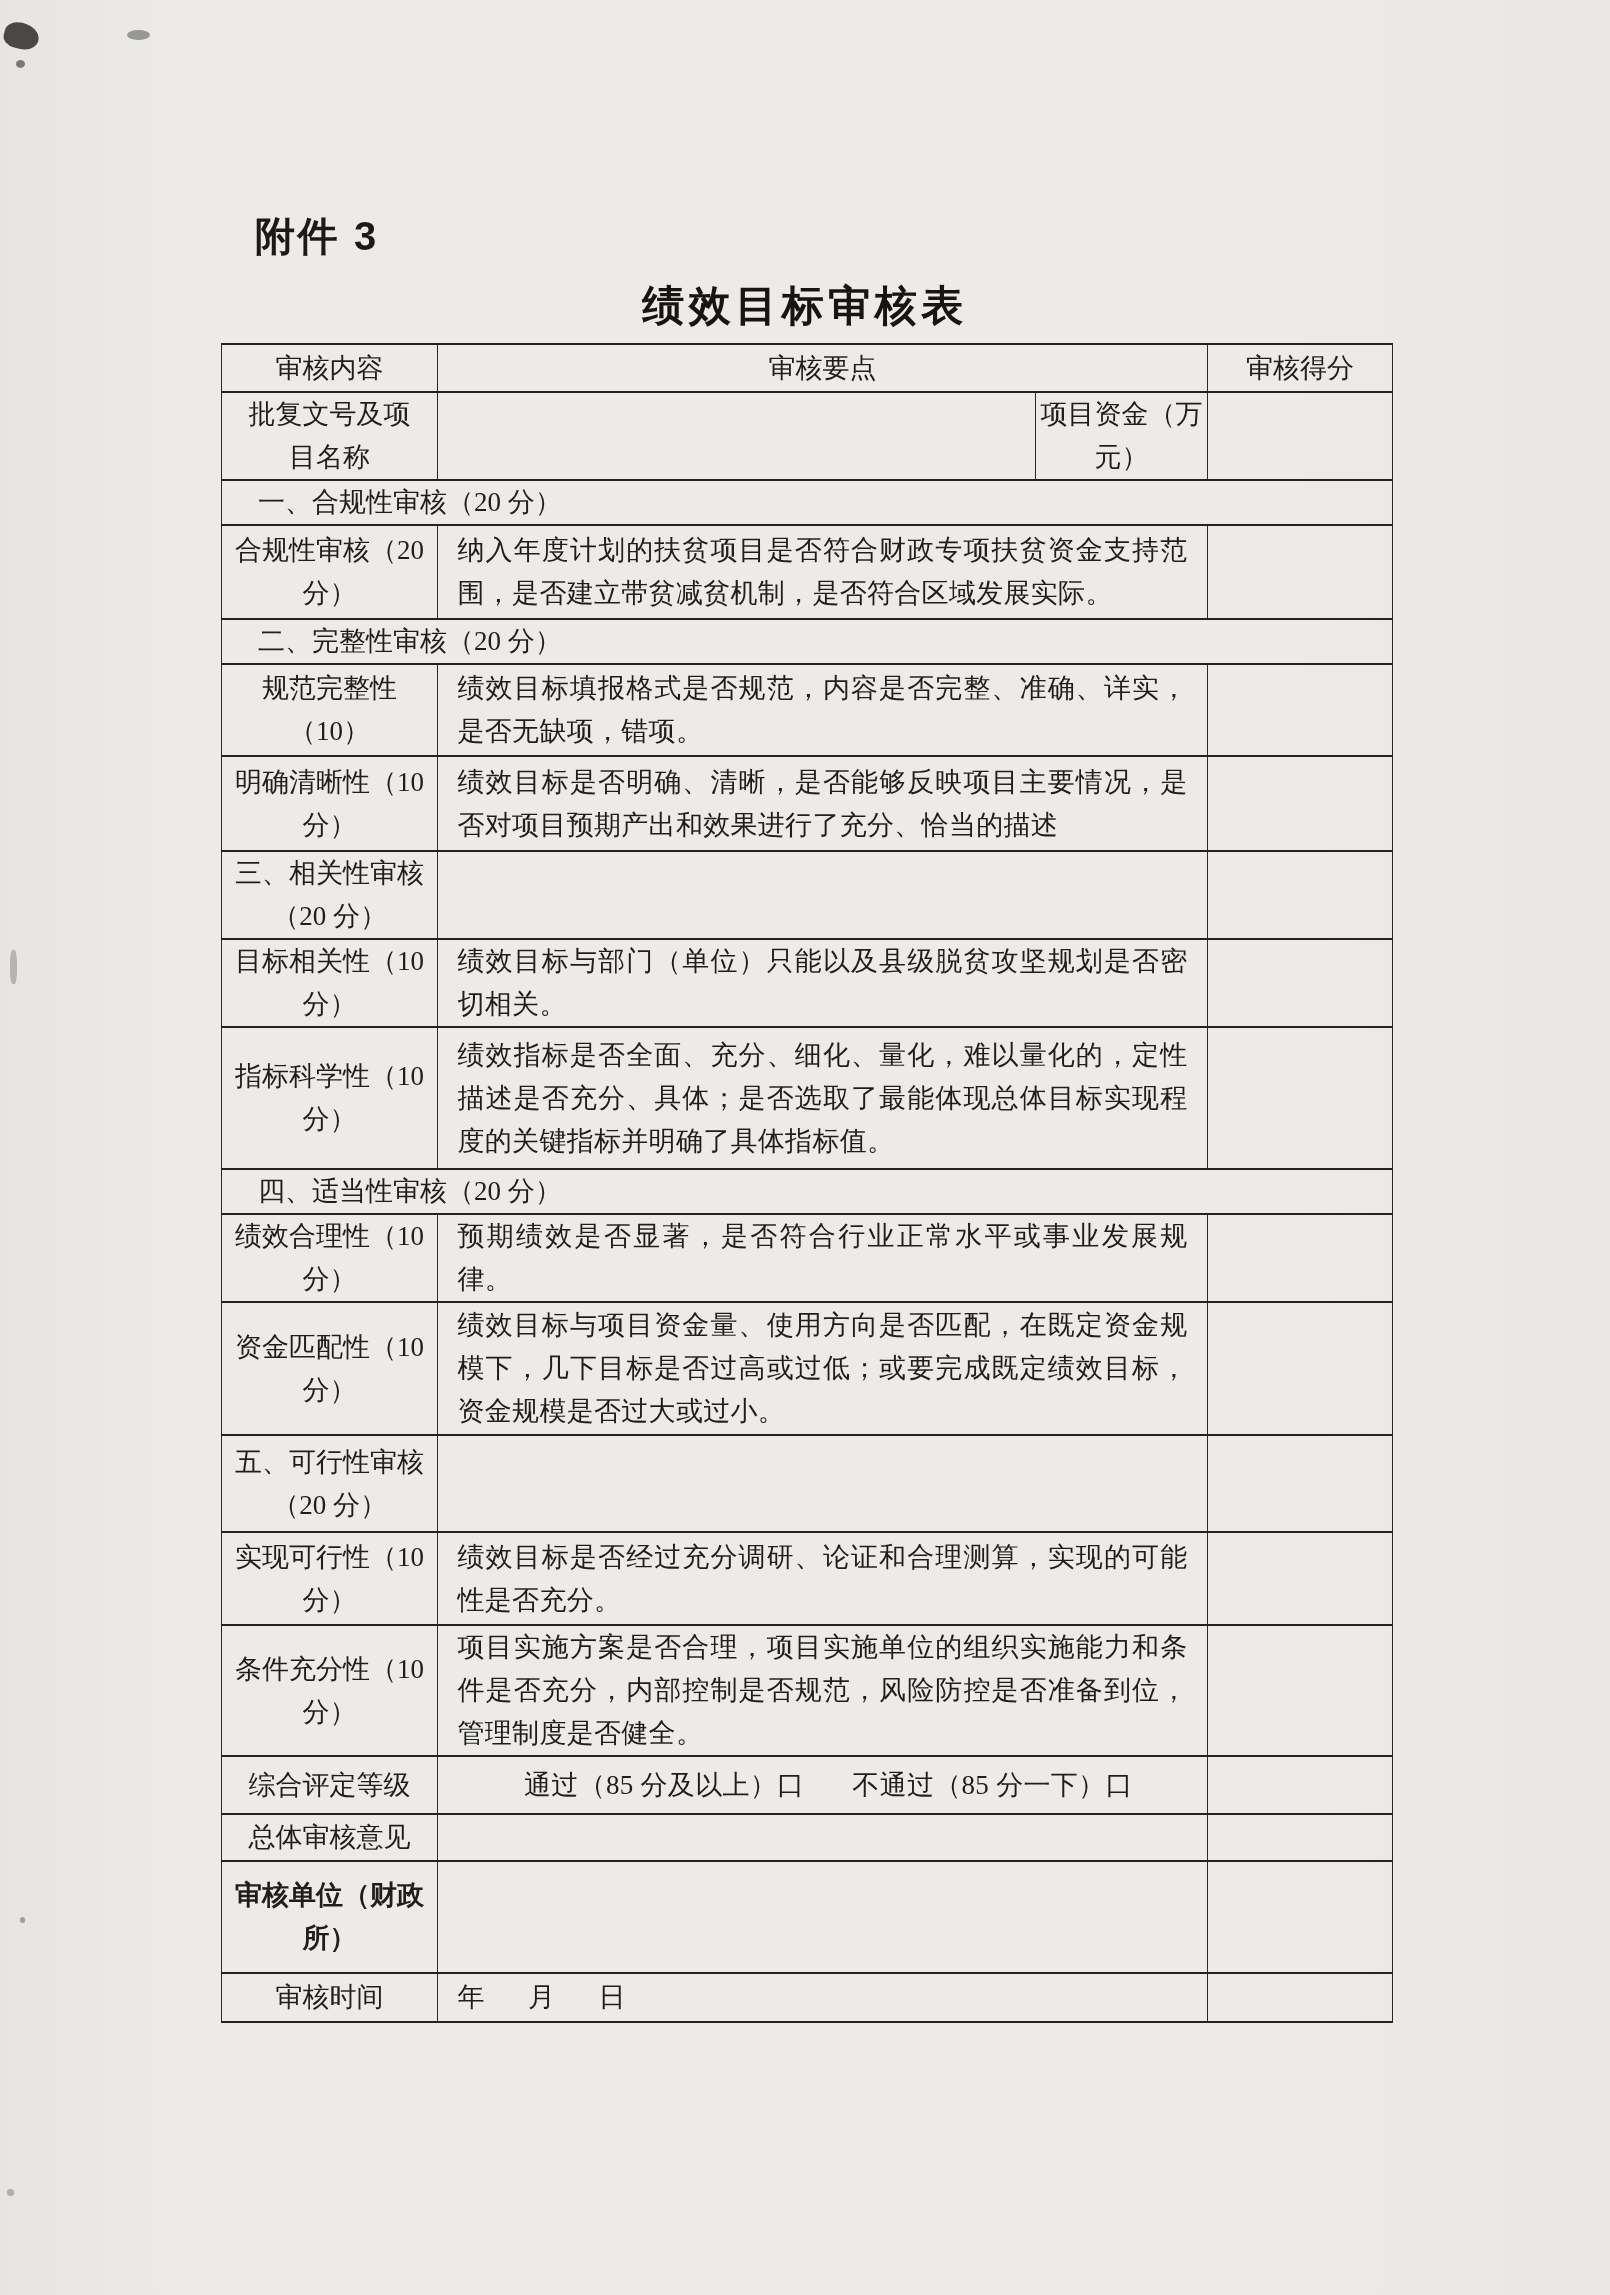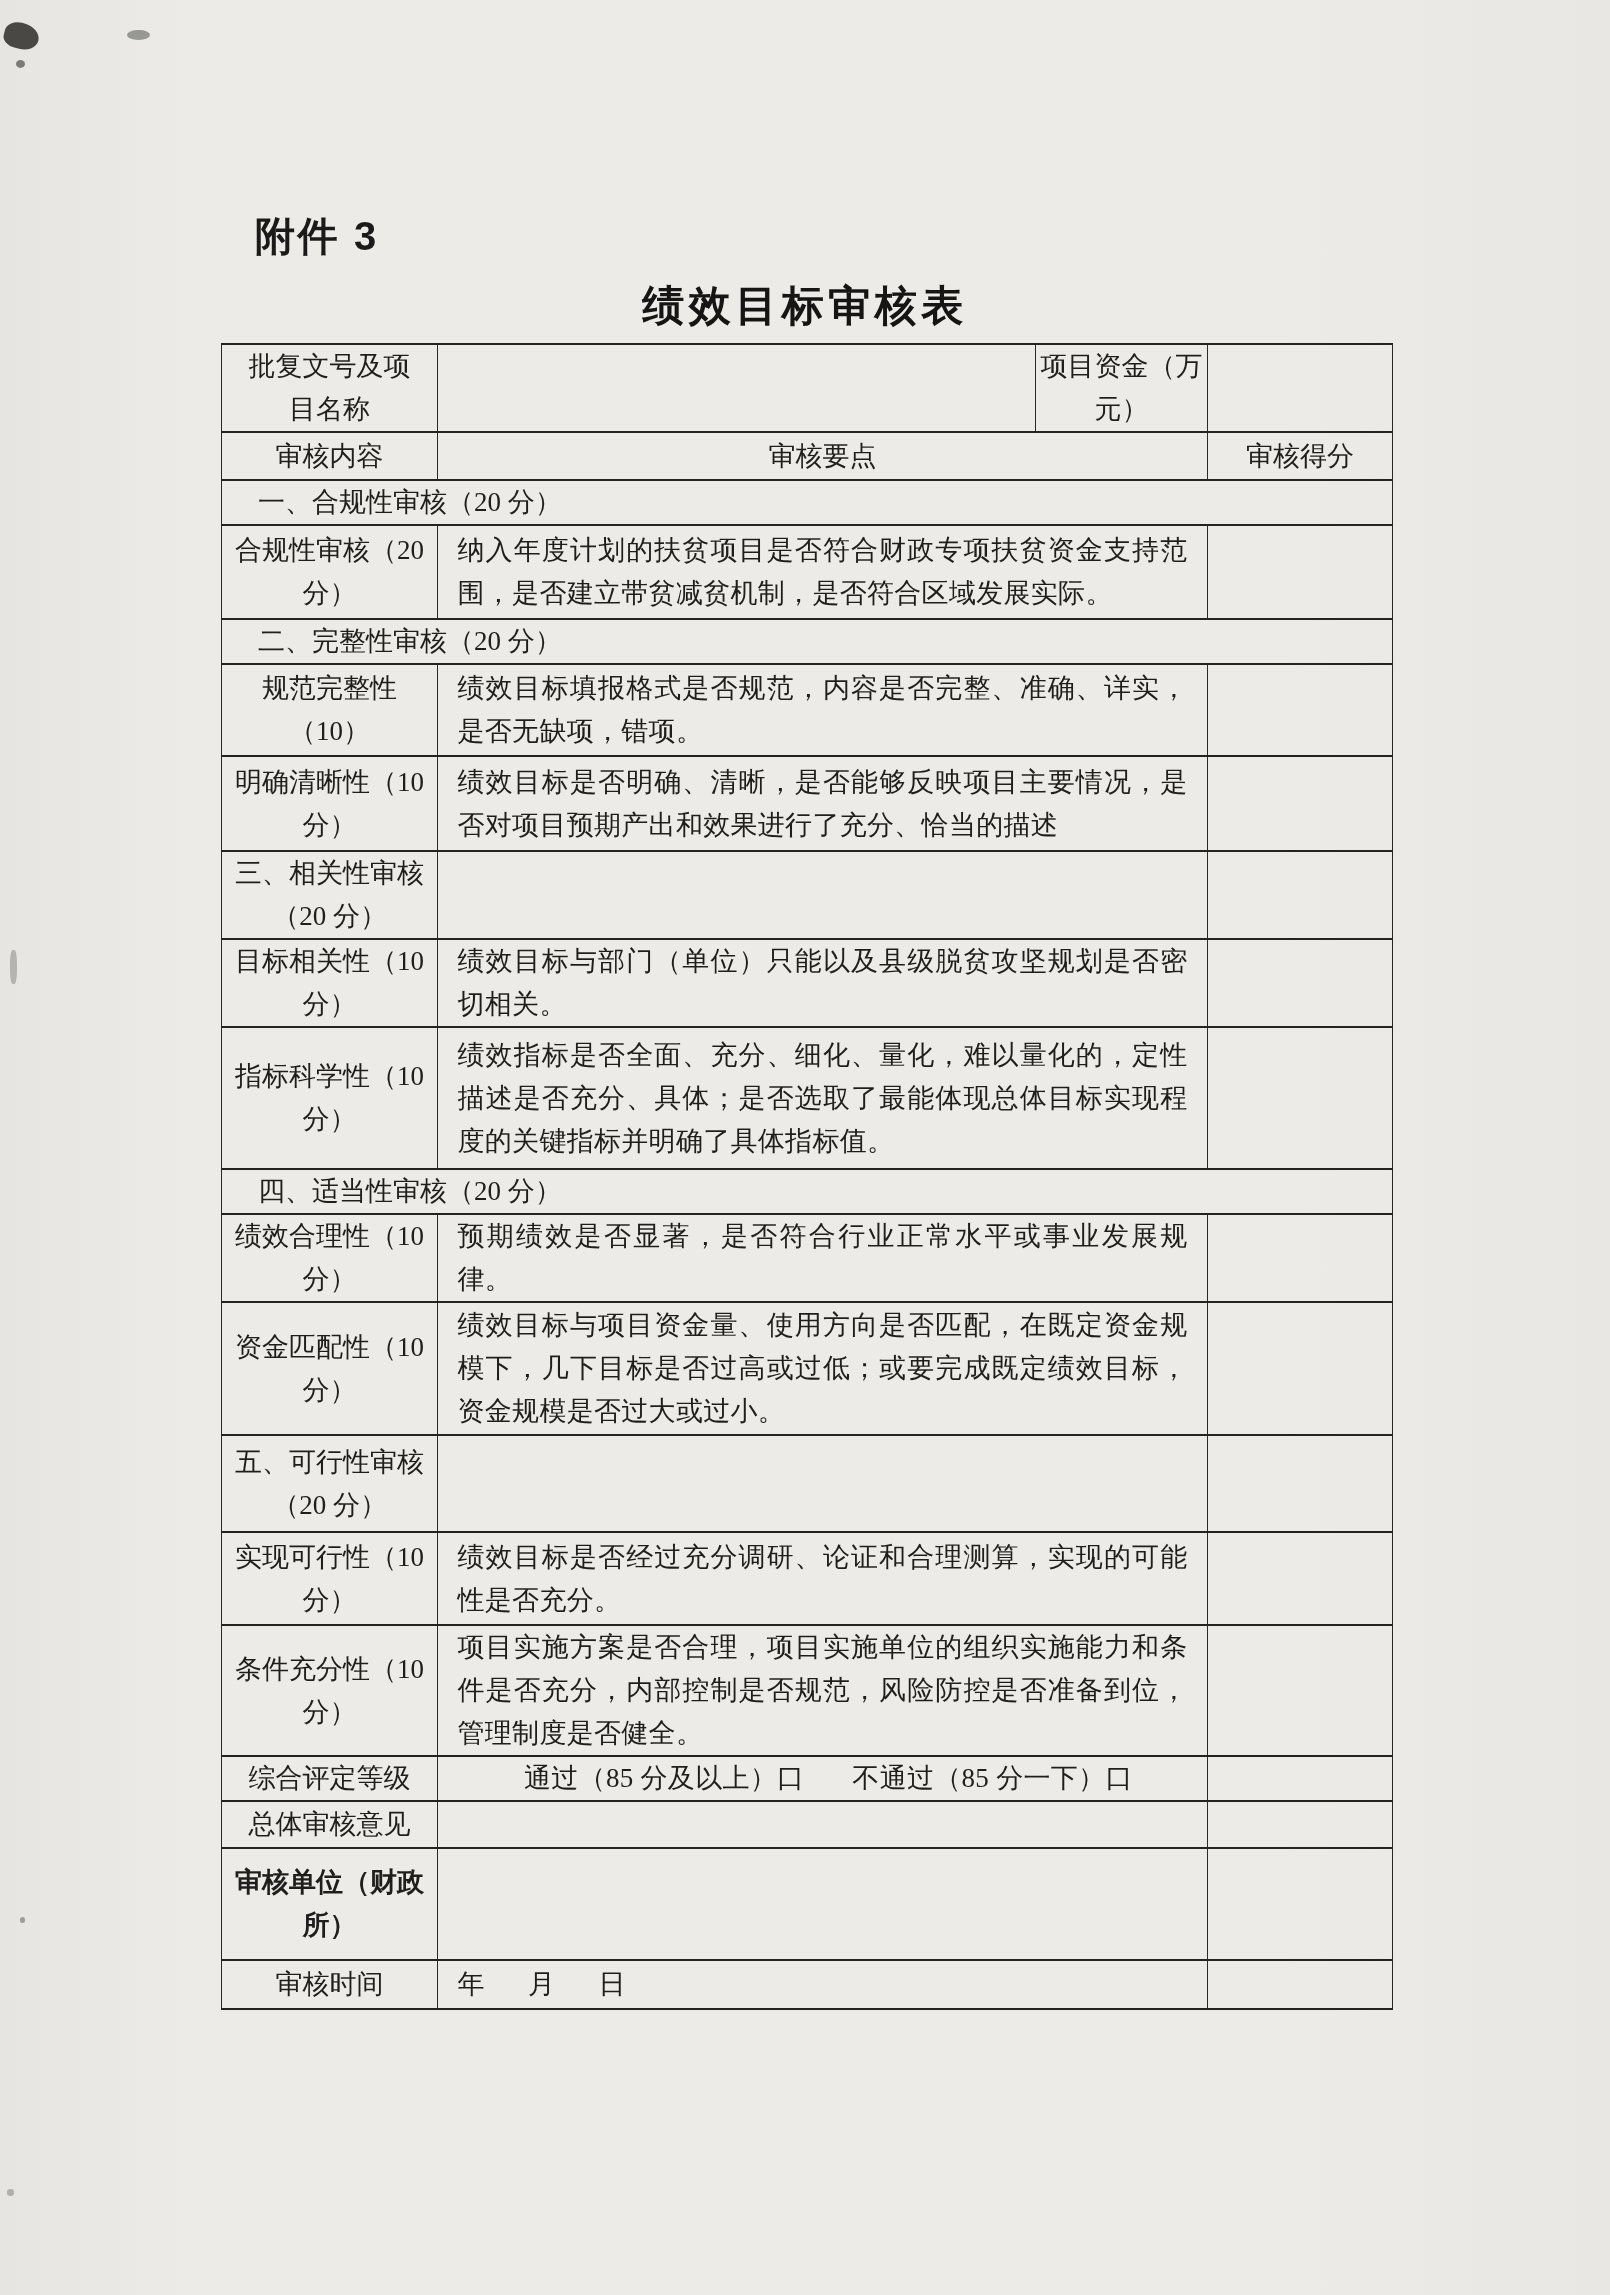--- a/index.html
+++ b/index.html
@@ -73,33 +73,33 @@
   <div class="doc-title">绩效目标审核表</div>
 
   <table class="review">
     <colgroup>
       <col style="width:216px">
       <col style="width:598px">
       <col style="width:172px">
       <col style="width:185px">
     </colgroup>
     <tbody>
+      <tr style="height:48px">
+        <td class="colhead">审核内容</td>
+        <td class="colhead" colspan="2">审核要点</td>
+        <td class="colhead">审核得分</td>
+      </tr>
       <tr style="height:88px">
         <td class="lab">批复文号及项
 目名称</td>
         <td class="blank"></td>
         <td class="fund">项目资金（万
 元）</td>
         <td class="blank"></td>
       </tr>
-      <tr style="height:48px">
-        <td class="colhead">审核内容</td>
-        <td class="colhead" colspan="2">审核要点</td>
-        <td class="colhead">审核得分</td>
-      </tr>
     </tbody>
     <tbody id="rows">
         <tr style="height: 45px;">
           <td class="sec" colspan="4">一、合规性审核（20 分）</td>
         </tr>
         <tr style="height: 94px;">
           <td class="lab">合规性审核（20
 分）</td>
           <td class="pts" colspan="2">纳入年度计划的扶贫项目是否符合财政专项扶贫资金支持范围，是否建立带贫减贫机制，是否符合区域发展实际。</td>
           <td class="score"></td>
@@ -163,21 +163,21 @@
 分）</td>
           <td class="pts" colspan="2">绩效目标是否经过充分调研、论证和合理测算，实现的可能性是否充分。</td>
           <td class="score"></td>
         </tr>
         <tr style="height: 125px;">
           <td class="lab">条件充分性（10
 分）</td>
           <td class="pts" colspan="2">项目实施方案是否合理，项目实施单位的组织实施能力和条件是否充分，内部控制是否规范，风险防控是否准备到位，管理制度是否健全。</td>
           <td class="score"></td>
         </tr>
-        <tr style="height: 45px;">
+        <tr style="height: 58px;">
           <td class="lab">综合评定等级</td>
           <td class="pts rating" colspan="2"><span class="opt1">通过（85 分及以上）口</span><span>不通过（85 分一下）口</span></td>
           <td class="score"></td>
         </tr>
         <tr style="height: 47px;">
           <td class="lab">总体审核意见</td>
           <td class="pts" colspan="2"></td>
           <td class="score"></td>
         </tr>
         <tr style="height: 112px; font-weight: bold;">

